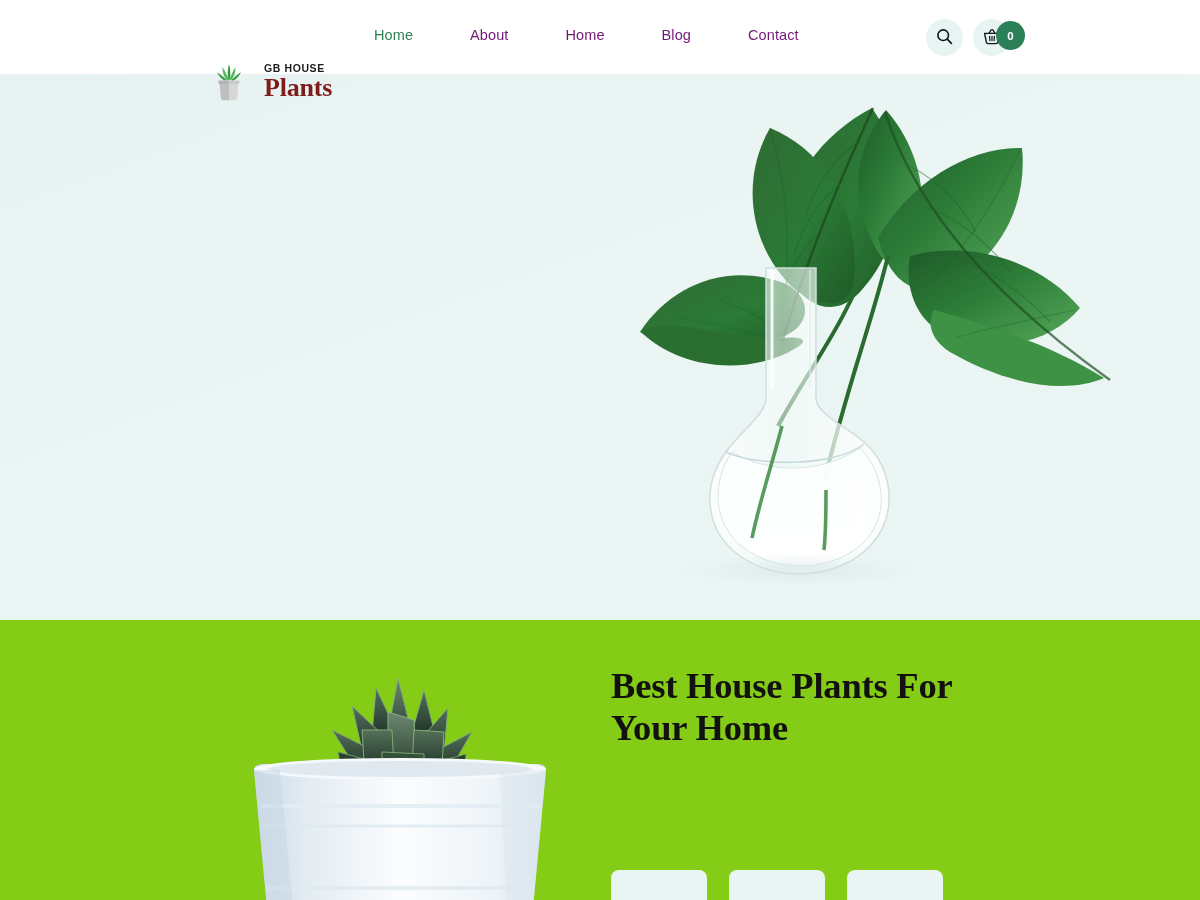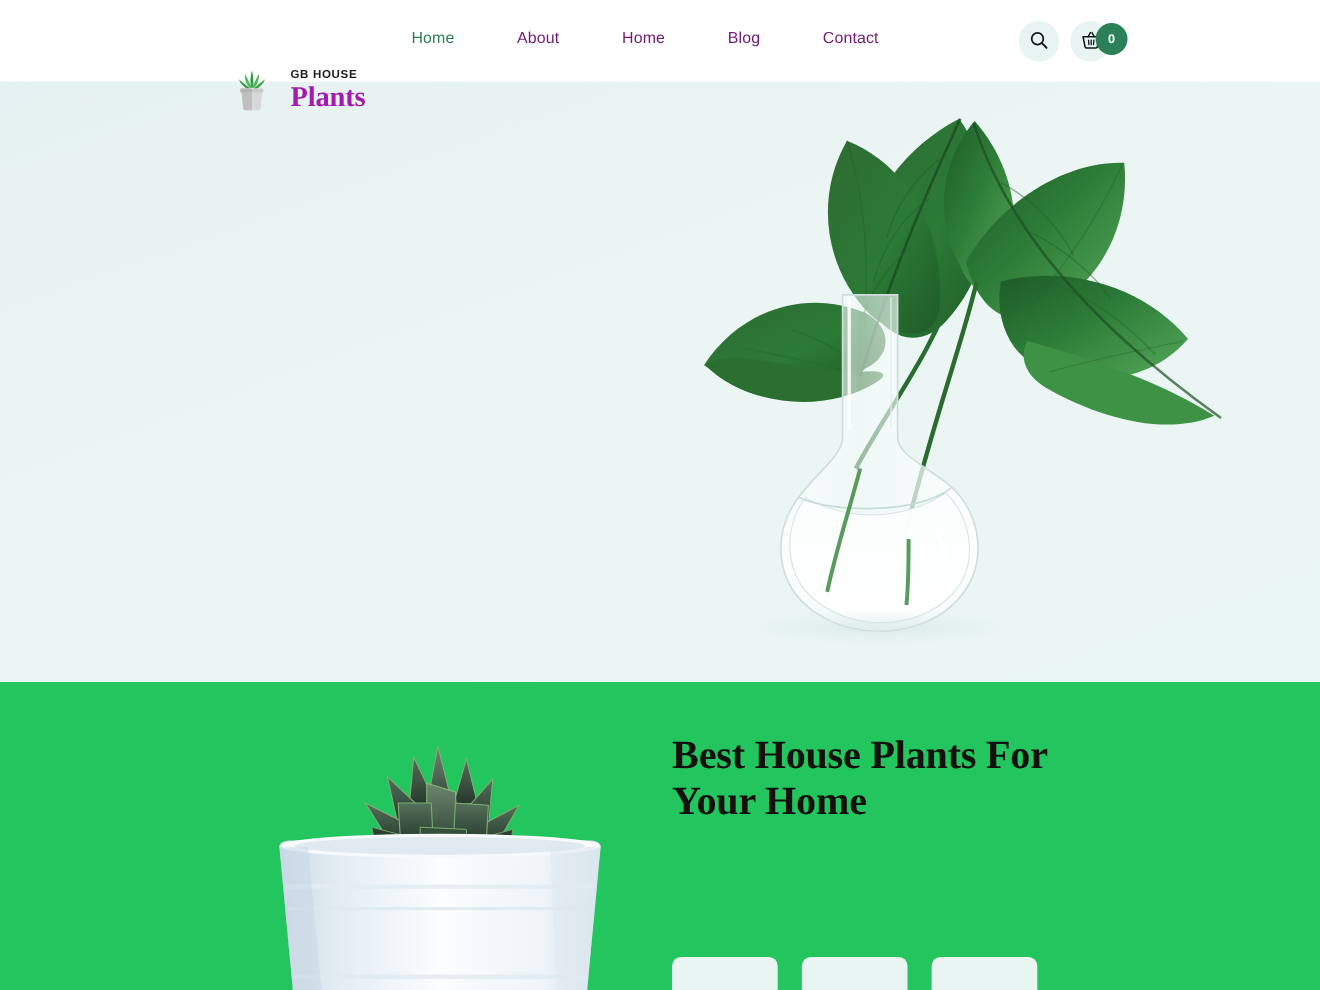--- a/index.html
+++ b/index.html
@@ -28,21 +28,21 @@
   .brand-mark { width:38px; height:44px; display:block; }
   .brand-text { display:flex; flex-direction:column; justify-content:center; line-height:1; }
   .brand-top {
     font-family:"Liberation Sans", sans-serif;
     font-size:10.5px; font-weight:700; letter-spacing:0.6px;
     color:#1c1c1c; margin-bottom:1px;
   }
   .brand-bottom {
     font-family:"Liberation Serif", serif;
     font-size:26px; font-weight:700; letter-spacing:-0.2px;
-    color:#a21caf; line-height:1.05;
+    color:#7f1d1d; line-height:1.05;
   }
 
   .nav {
     position:absolute; left:374px; top:27px;
     display:flex; align-items:center; gap:15px;
   }
   .nav a {
     font-size:14.5px; color:#701a75; text-decoration:none;
     padding:0 21px; letter-spacing:0.1px;
   }
@@ -89,21 +89,21 @@
     margin-top:29px; height:38px; padding:0 24px;
     background:#2f8055; color:#ffffff;
     font-size:13.3px; border:none; border-radius:19px;
     cursor:pointer; letter-spacing:0.15px;
   }
   .hero-art {
     position:absolute; left:610px; top:-4px; width:520px; height:530px;
   }
 
   
-  .about { position:absolute; left:0; top:620px; width:1200px; height:280px; background:#22c55e; }
+  .about { position:absolute; left:0; top:620px; width:1200px; height:280px; background:#84cc16; }
   .about-art { position:absolute; left:200px; top:20px; width:400px; height:300px; }
   .about-copy { position:absolute; left:611px; top:45px; width:390px; }
   .about-title {
     font-family:"Liberation Serif", serif;
     font-size:36.5px; font-weight:700; line-height:1.16;
     color:#12110f; letter-spacing:-0.2px;
   }
   .about-text {
     margin-top:22px; font-size:13.6px; line-height:1.85; color:#3d3d3d;
   }

